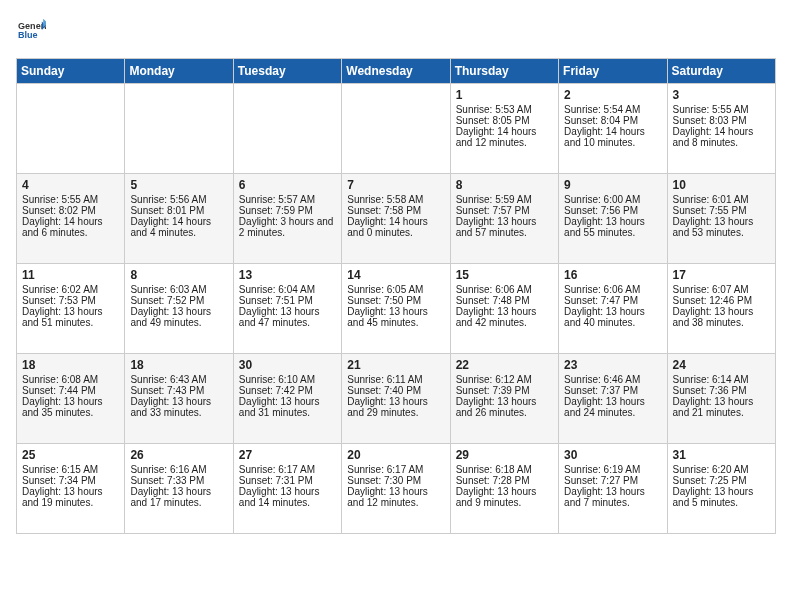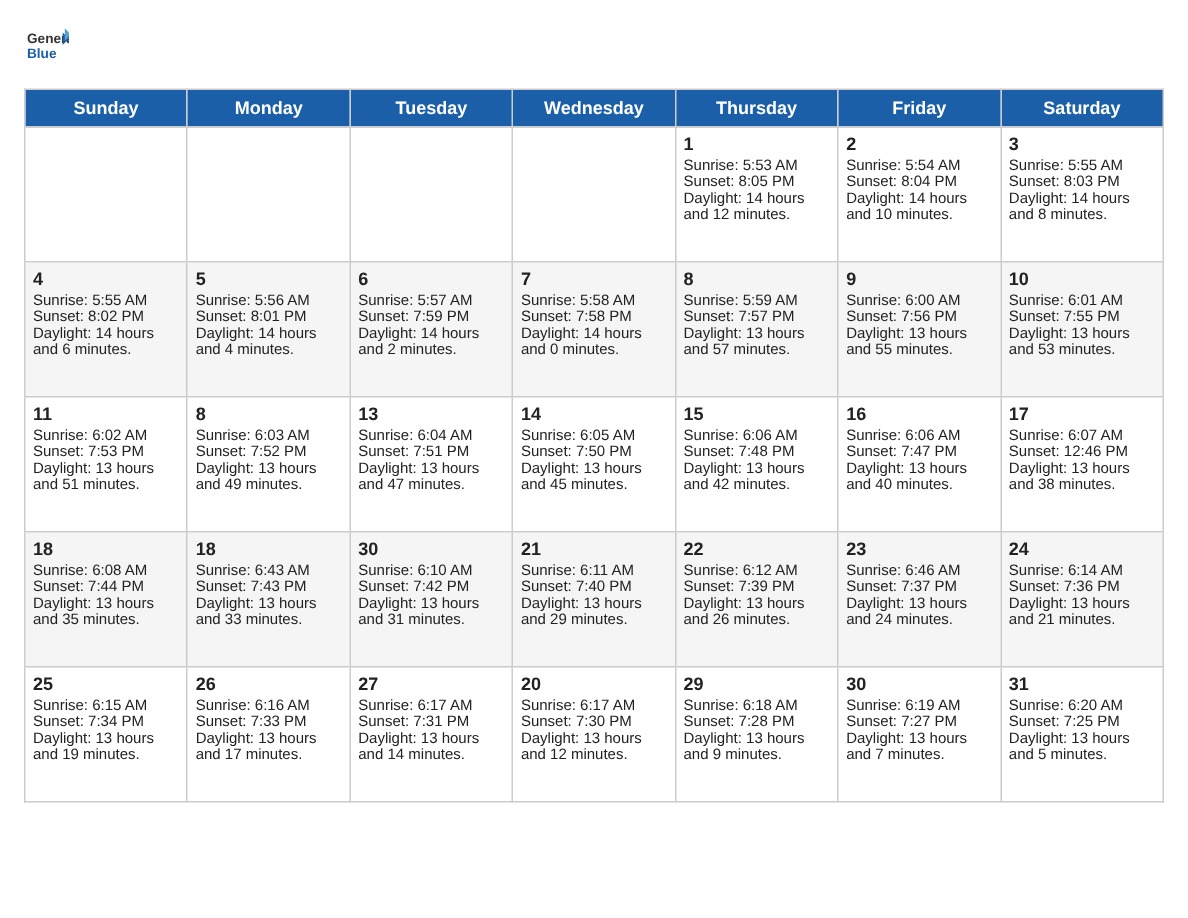--- a/index.html
+++ b/index.html
@@ -43,21 +43,21 @@
       width: 100%;
       border-collapse: collapse;
       table-layout: fixed;
     }
     thead tr th {
       background-color: #1a5fa8;
       color: #fff;
       font-size: 12px;
       font-weight: bold;
       padding: 5px 4px;
-      text-align: center;
+      text-align: left;
       border: 1px solid #ccc;
     }
     tbody tr td {
       vertical-align: top;
       border: 1px solid #ccc;
       padding: 4px 5px;
       font-size: 10px;
       color: #222;
       height: 90px;
       background: #fff;
@@ -143,21 +143,21 @@
         <td>
           <span class="day-num">5</span>
           <div>Sunrise: 5:56 AM</div>
           <div>Sunset: 8:01 PM</div>
           <div>Daylight: 14 hours and 4 minutes.</div>
         </td>
         <td>
           <span class="day-num">6</span>
           <div>Sunrise: 5:57 AM</div>
           <div>Sunset: 7:59 PM</div>
-          <div>Daylight: 14 hours and 2 minutes.</div>
+          <div>Daylight: 3 hours and 2 minutes.</div>
         </td>
         <td>
           <span class="day-num">7</span>
           <div>Sunrise: 5:58 AM</div>
           <div>Sunset: 7:58 PM</div>
           <div>Daylight: 14 hours and 0 minutes.</div>
         </td>
         <td>
           <span class="day-num">8</span>
           <div>Sunrise: 5:59 AM</div>

